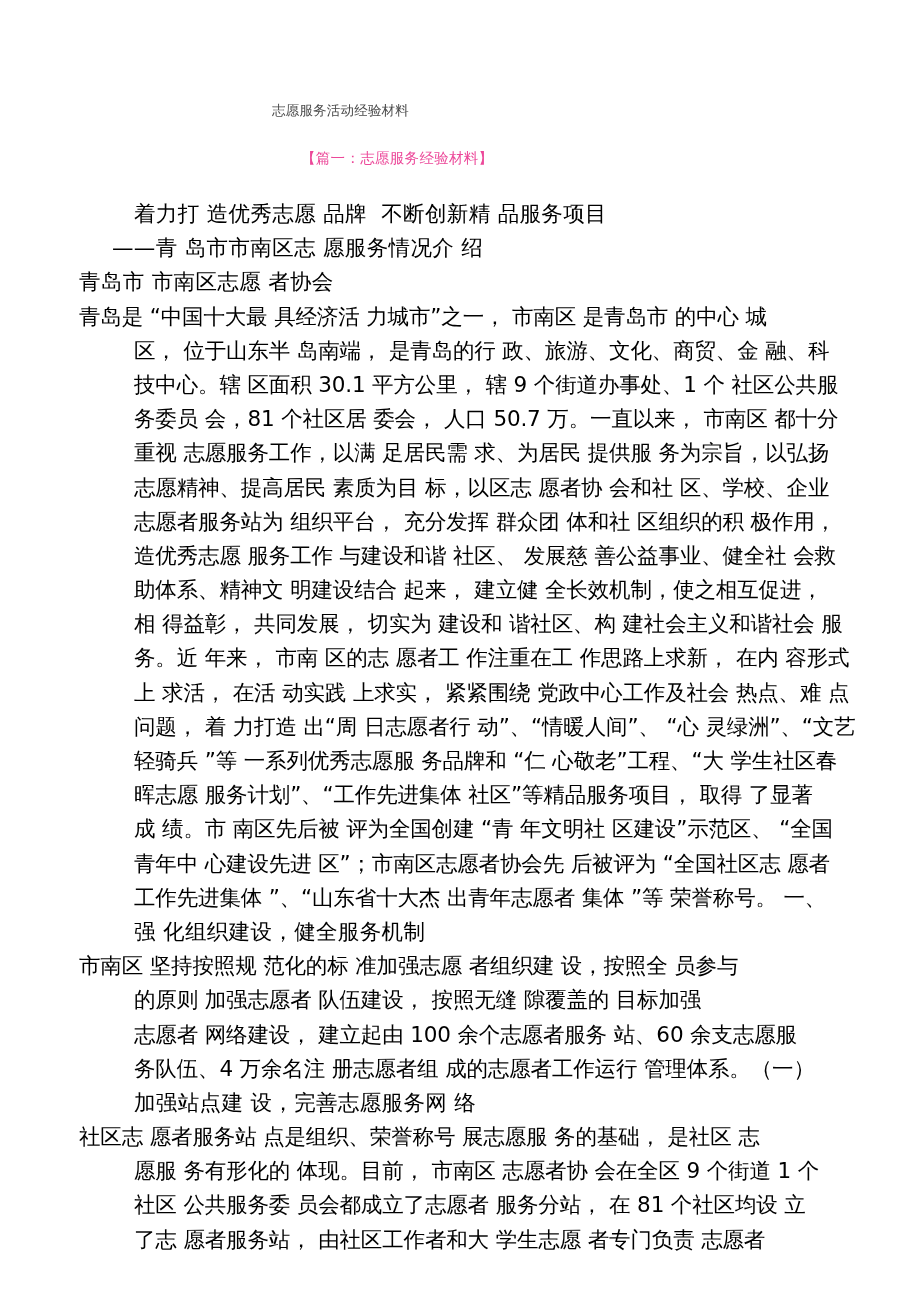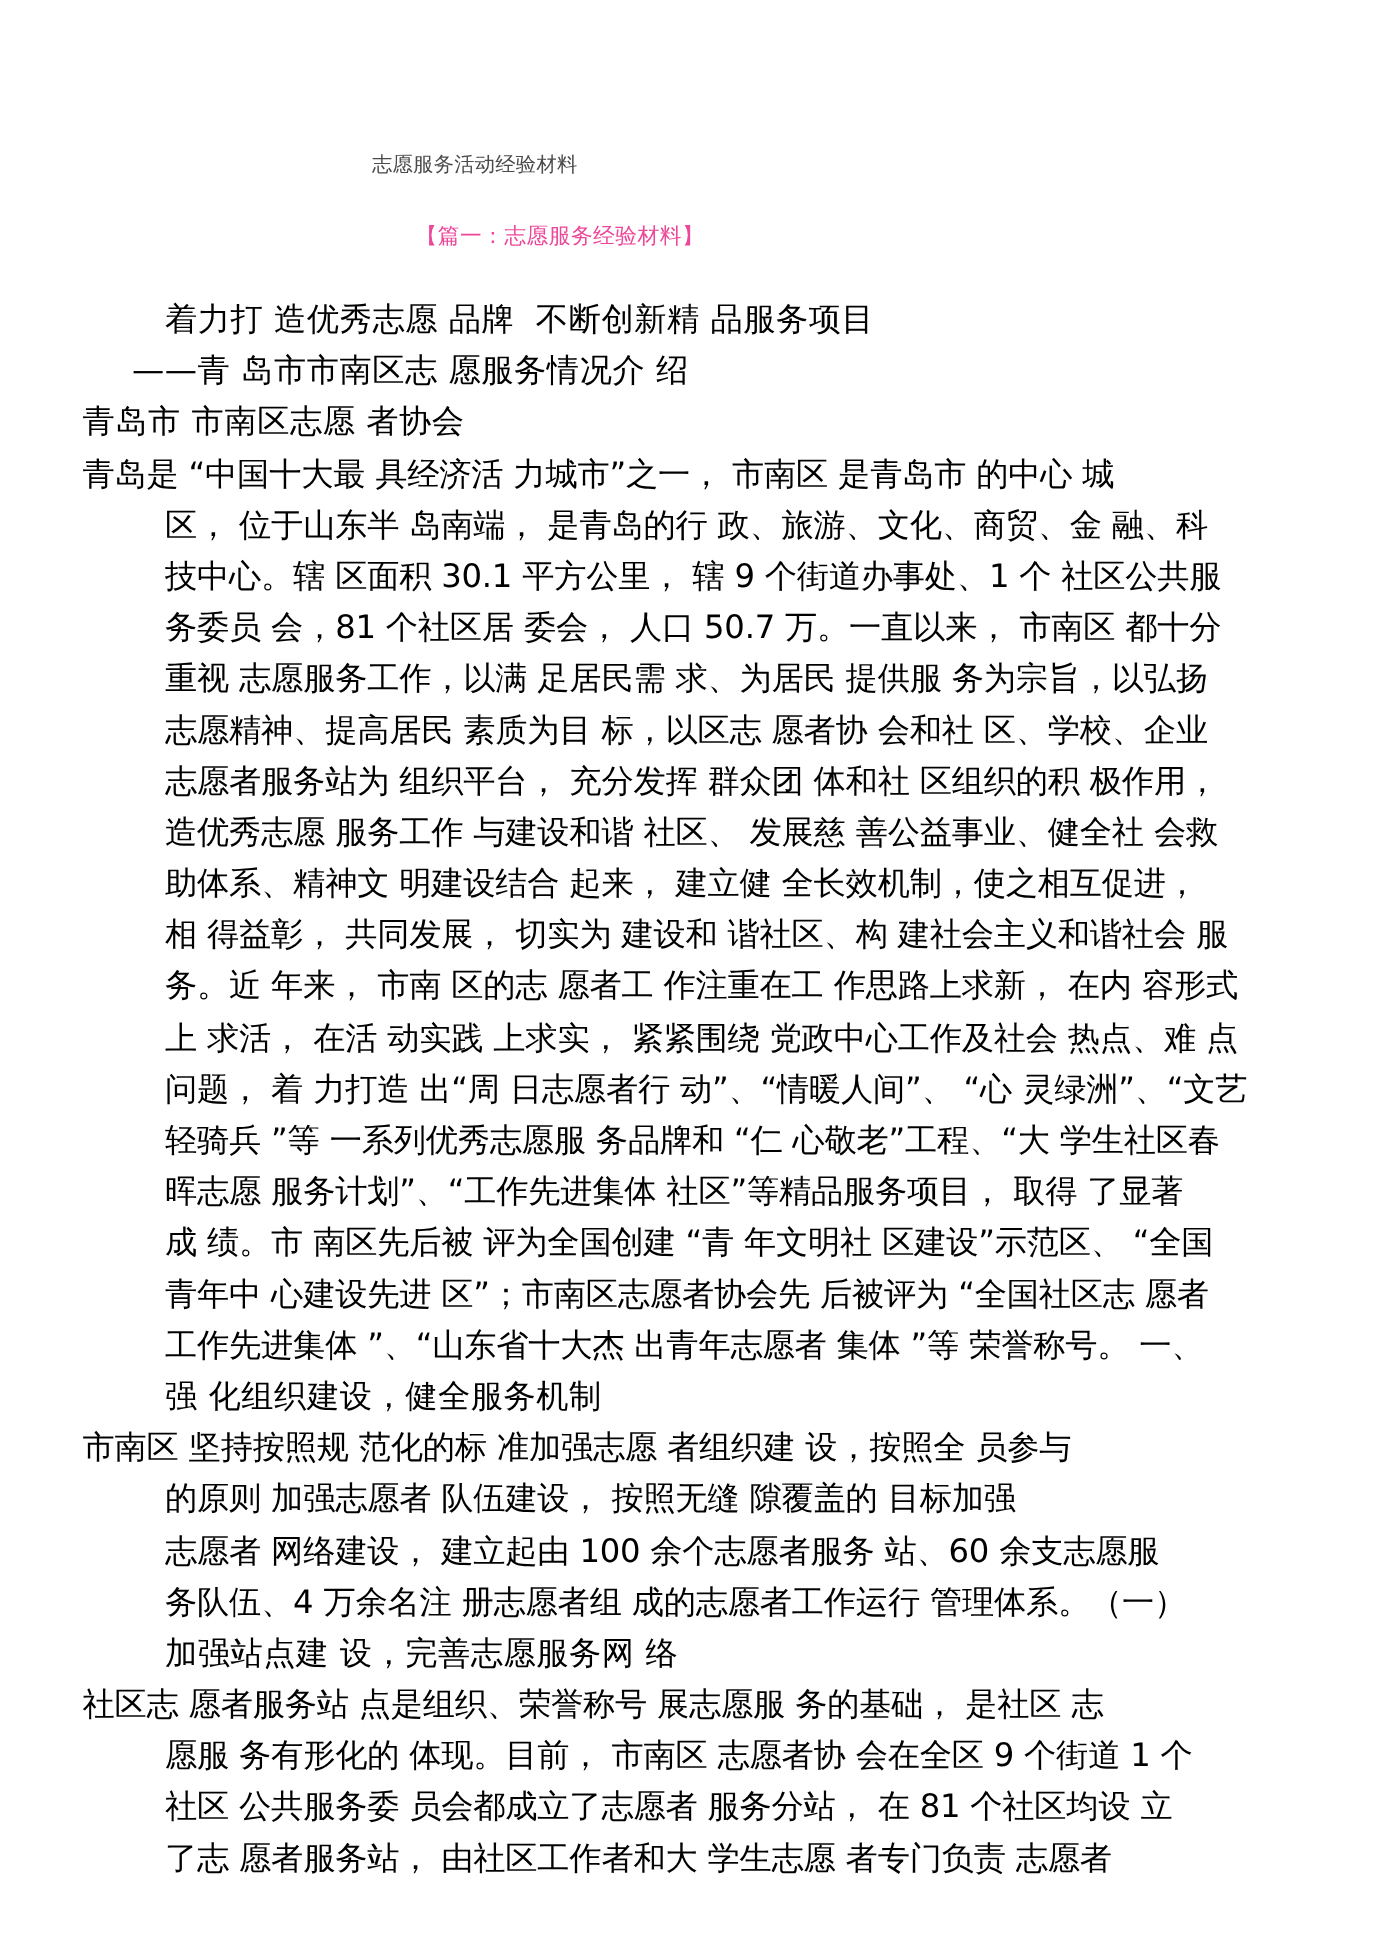--- a/index.html
+++ b/index.html
@@ -13,20 +13,21 @@
     position: relative;
     font-family: "DejaVu Sans", "Liberation Sans", sans-serif;
     color: #000000;
     overflow: hidden;
   }
 
   .page {
     position: absolute;
     inset: 0;
     background: #ffffff;
+    margin-left: 24px;
   }
 
   
   .doc-header {
     position: absolute;
     left: 248px;
     top: 101px;
     font-size: 13.5px;
     line-height: 18px;
     color: #4a4a4a;

